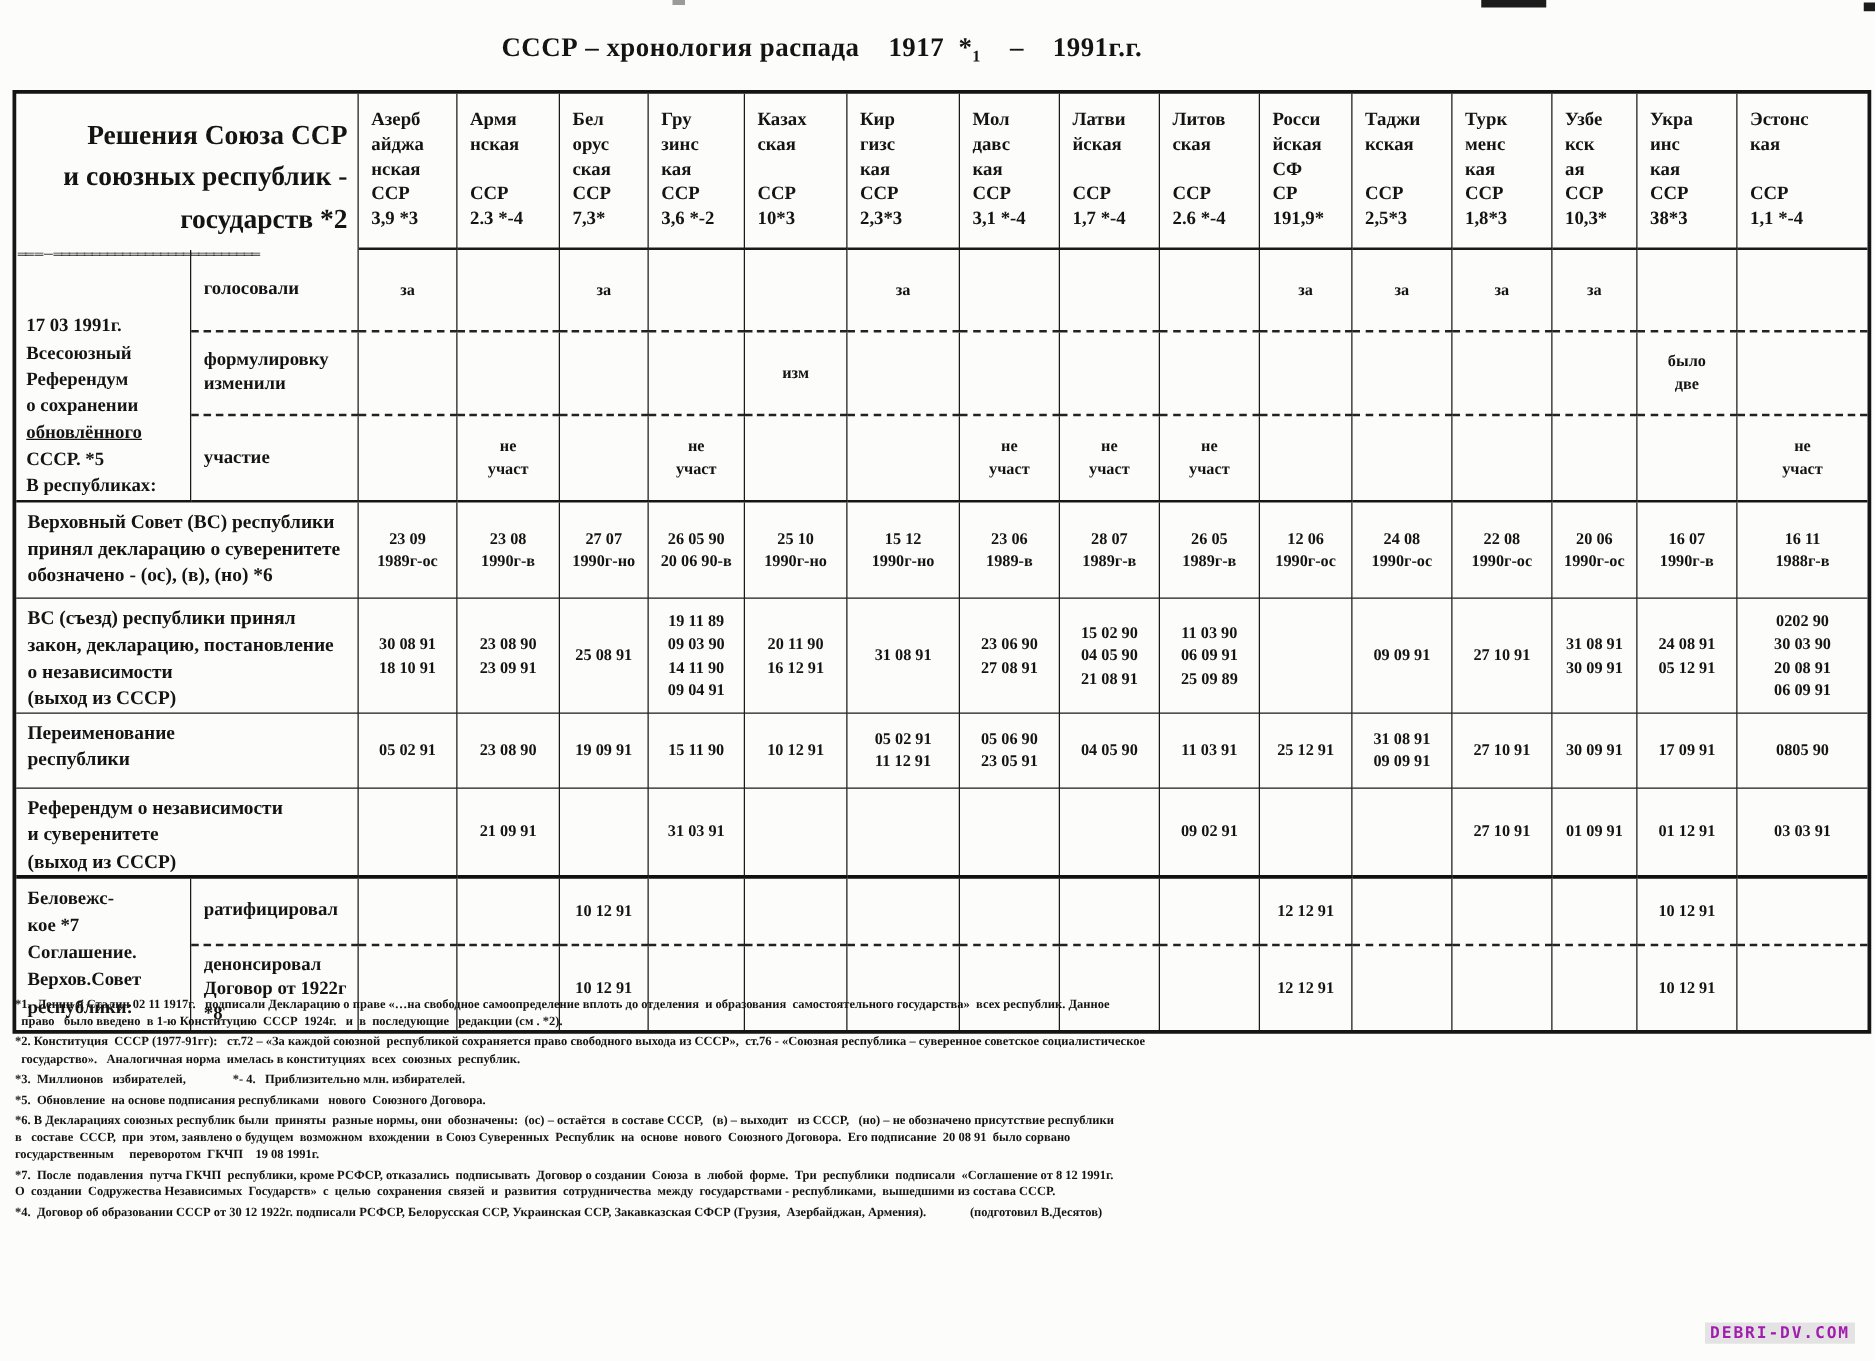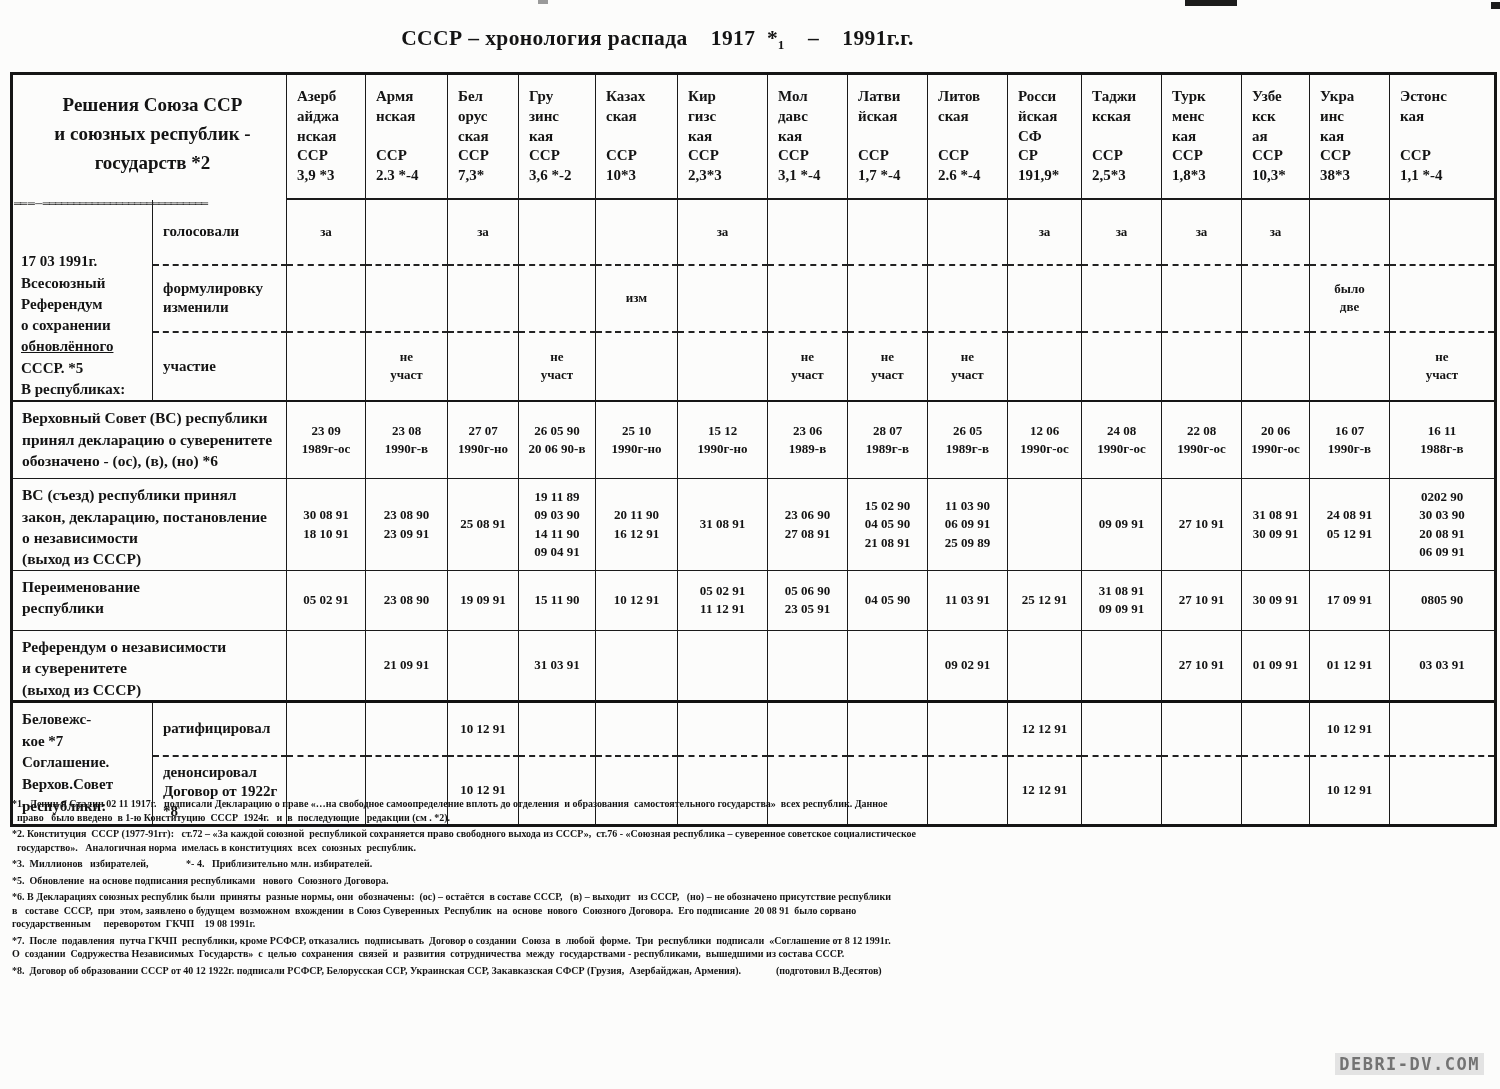--- a/index.html
+++ b/index.html
@@ -35,22 +35,22 @@
   tr.r-ref2{height:57px;}
   tr.r-ref3{height:60px;}
   tr.r-m0{height:77px;}
   tr.r-m1{height:91px;}
   tr.r-m2{height:60px;padding-left:32px;}
   tr.r-m3{height:66px;}
   tr.r-b0{height:54px;}
   tr.r-b1{height:67px;}
 
   td.corner{
-    vertical-align:top;text-align:center;padding:16px 8px 0 14px;
-    font-size:19px;line-height:1.52;border-bottom:none;
+    vertical-align:top;text-align:right;padding:16px 8px 0 14px;
+    font-size:22px;line-height:1.52;border-bottom:none;
   }
   td.colhead{
     vertical-align:top;text-align:left;padding:12px 4px 12px 10px;
     font-size:15px;line-height:1.32;border-bottom:2px solid #1a1a1a;
   }
   td.mainlabel{
     vertical-align:top;text-align:left;padding:30px 4px 0 8px;
     font-size:15px;line-height:1.42;border-top:none;
     border-bottom:2.5px solid #151515;
   }
@@ -94,21 +94,21 @@
     position:absolute;left:12px;top:797px;width:1482px;
   }
   .footnote{
     margin:0 0 3px 0;font-size:10px;line-height:1.35;
     white-space:pre-wrap;font-weight:bold;
   }
 
   .watermark{
     position:absolute;right:16px;bottom:14px;
     font-family:"DejaVu Sans Mono",monospace;font-weight:bold;
-    font-size:17px;letter-spacing:1.5px;color:#737373;
+    font-size:13px;letter-spacing:1.5px;color:#a21caf;
     background:#e3e3e3;padding:1px 4px;
   }
 </style>
 </head>
 <body>
 
 <div class="artifact" id="bar-top-right"></div>
 <div class="artifact" id="dot-far-right"></div>
 <div class="artifact" id="dot-top-center"></div>
 
@@ -456,16 +456,16 @@
   право   было введено  в 1-ю Конституцию  СССР  1924г.   и  в  последующие   редакции (см . *2).</p>
   <p class="footnote">*2. Конституция  СССР (1977-91гг):   ст.72 – «За каждой союзной  республикой сохраняется право свободного выхода из СССР»,  ст.76 - «Союзная республика – суверенное советское социалистическое
   государство».   Аналогичная норма  имелась в конституциях  всех  союзных  республик.</p>
   <p class="footnote">*3.  Миллионов   избирателей,               *- 4.   Приблизительно млн. избирателей.</p>
   <p class="footnote">*5.  Обновление  на основе подписания республиками   нового  Союзного Договора.</p>
   <p class="footnote">*6. В Декларациях союзных республик были  приняты  разные нормы, они  обозначены:  (ос) – остаётся  в составе СССР,   (в) – выходит   из СССР,   (но) – не обозначено присутствие республики
 в   составе  СССР,  при  этом, заявлено о будущем  возможном  вхождении  в Союз Суверенных  Республик  на  основе  нового  Союзного Договора.  Его подписание  20 08 91  было сорвано
 государственным     переворотом  ГКЧП    19 08 1991г.</p>
   <p class="footnote">*7.  После  подавления  путча ГКЧП  республики, кроме РСФСР, отказались  подписывать  Договор о создании  Союза  в  любой  форме.  Три  республики  подписали  «Соглашение от 8 12 1991г.
 О  создании  Содружества Независимых  Государств»  с  целью  сохранения  связей  и  развития  сотрудничества  между  государствами - республиками,  вышедшими из состава СССР.</p>
-  <p class="footnote">*8.  Договор об образовании СССР от 40 12 1922г. подписали РСФСР, Белорусская ССР, Украинская ССР, Закавказская СФСР (Грузия,  Азербайджан, Армения).              (подготовил В.Десятов)</p>
+  <p class="footnote">*4.  Договор об образовании СССР от 30 12 1922г. подписали РСФСР, Белорусская ССР, Украинская ССР, Закавказская СФСР (Грузия,  Азербайджан, Армения).              (подготовил В.Десятов)</p>
 </div>
 
 <div class="watermark">DEBRI-DV.COM</div>
 
 </body></html>

